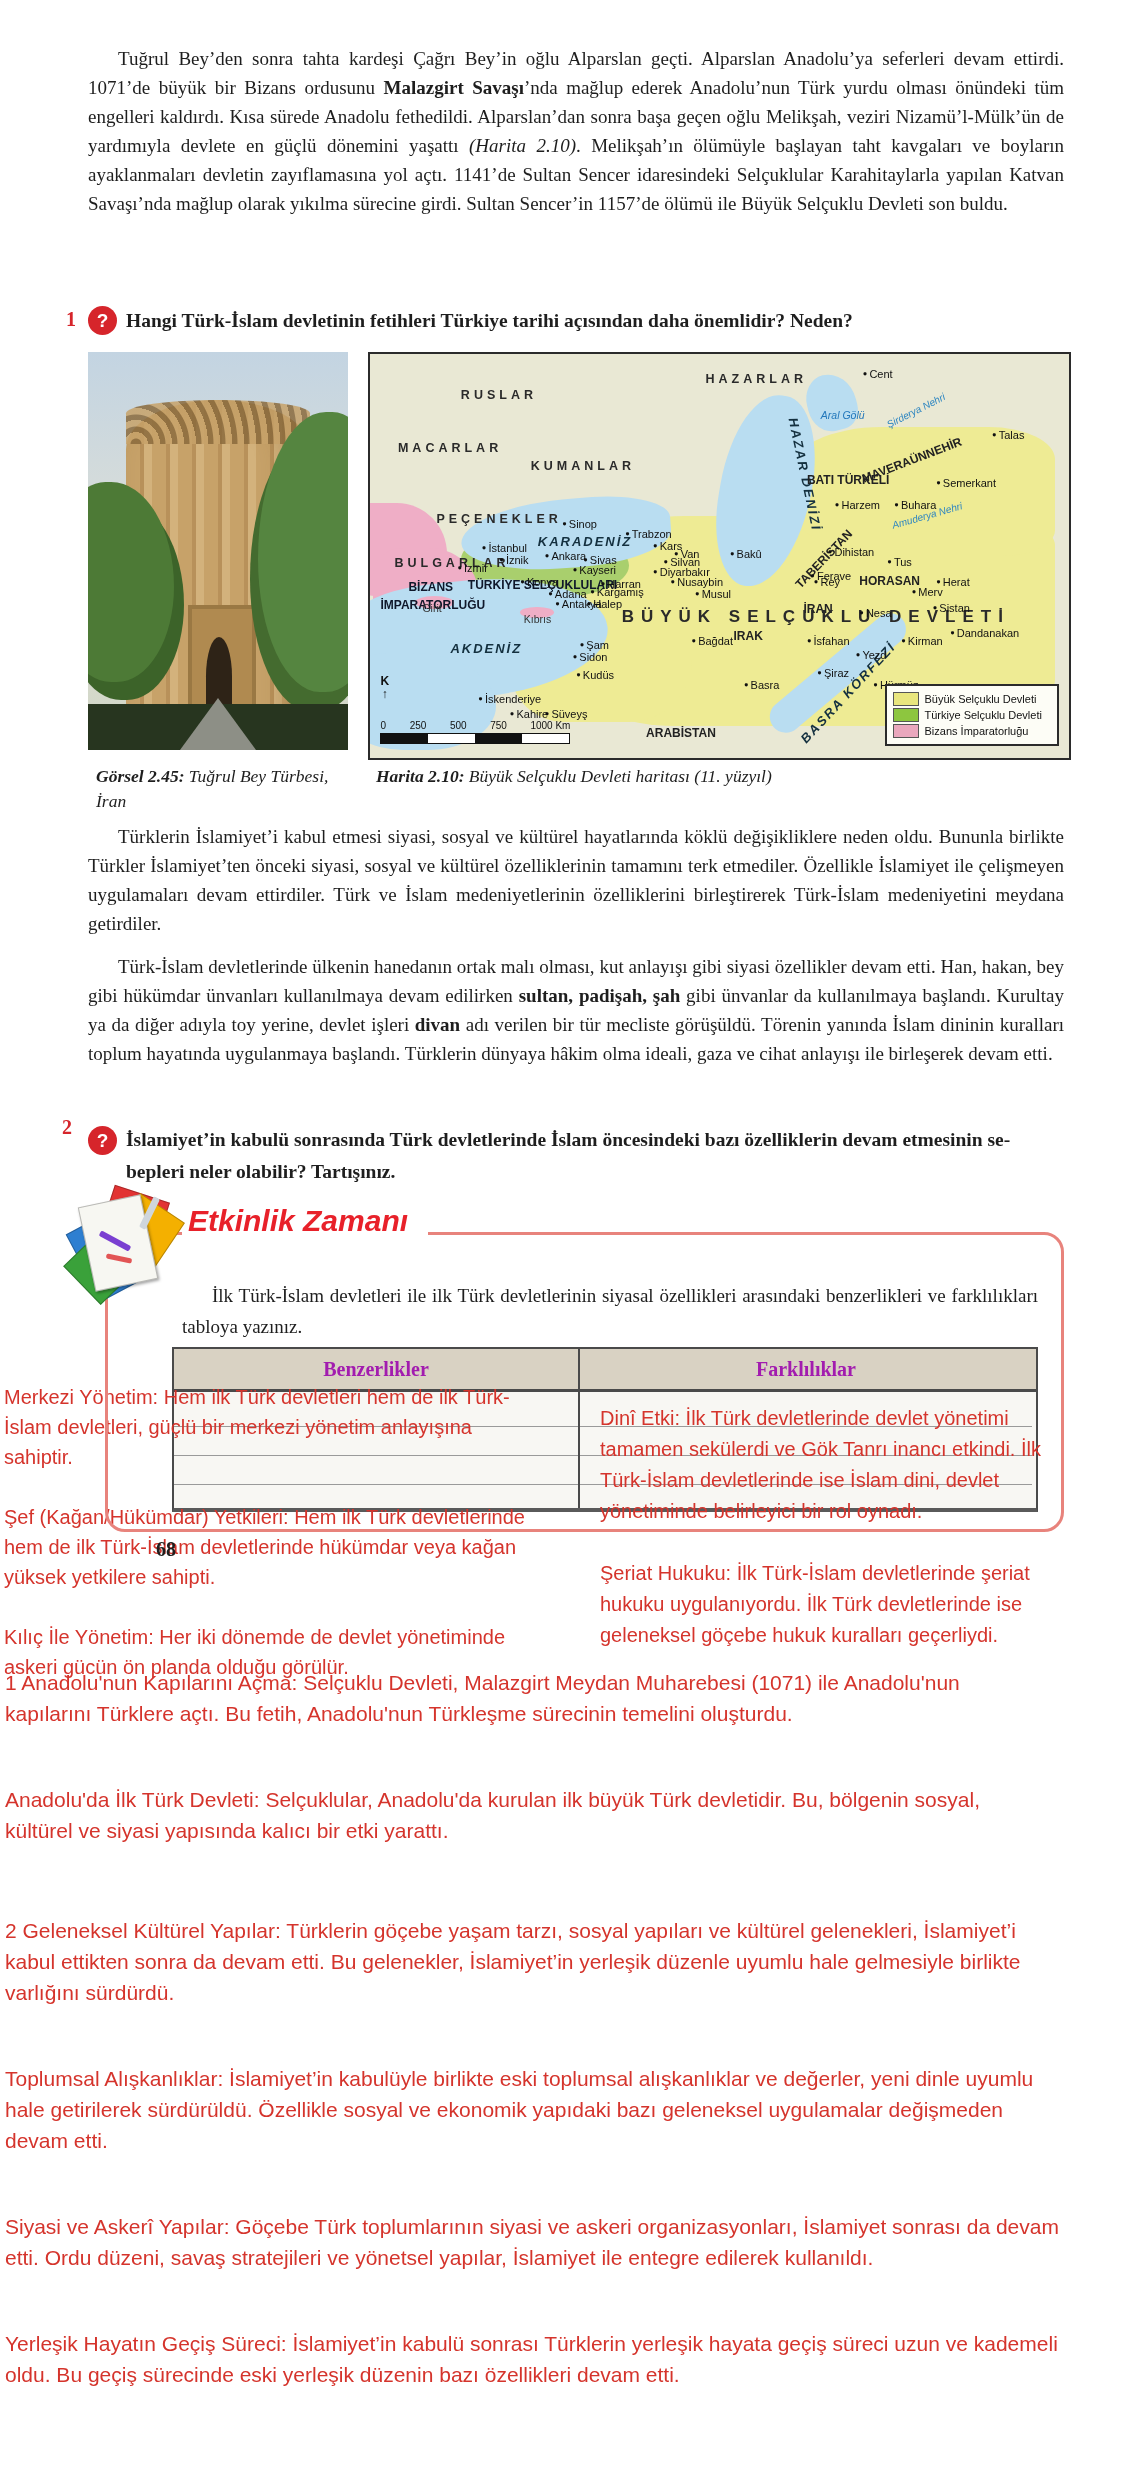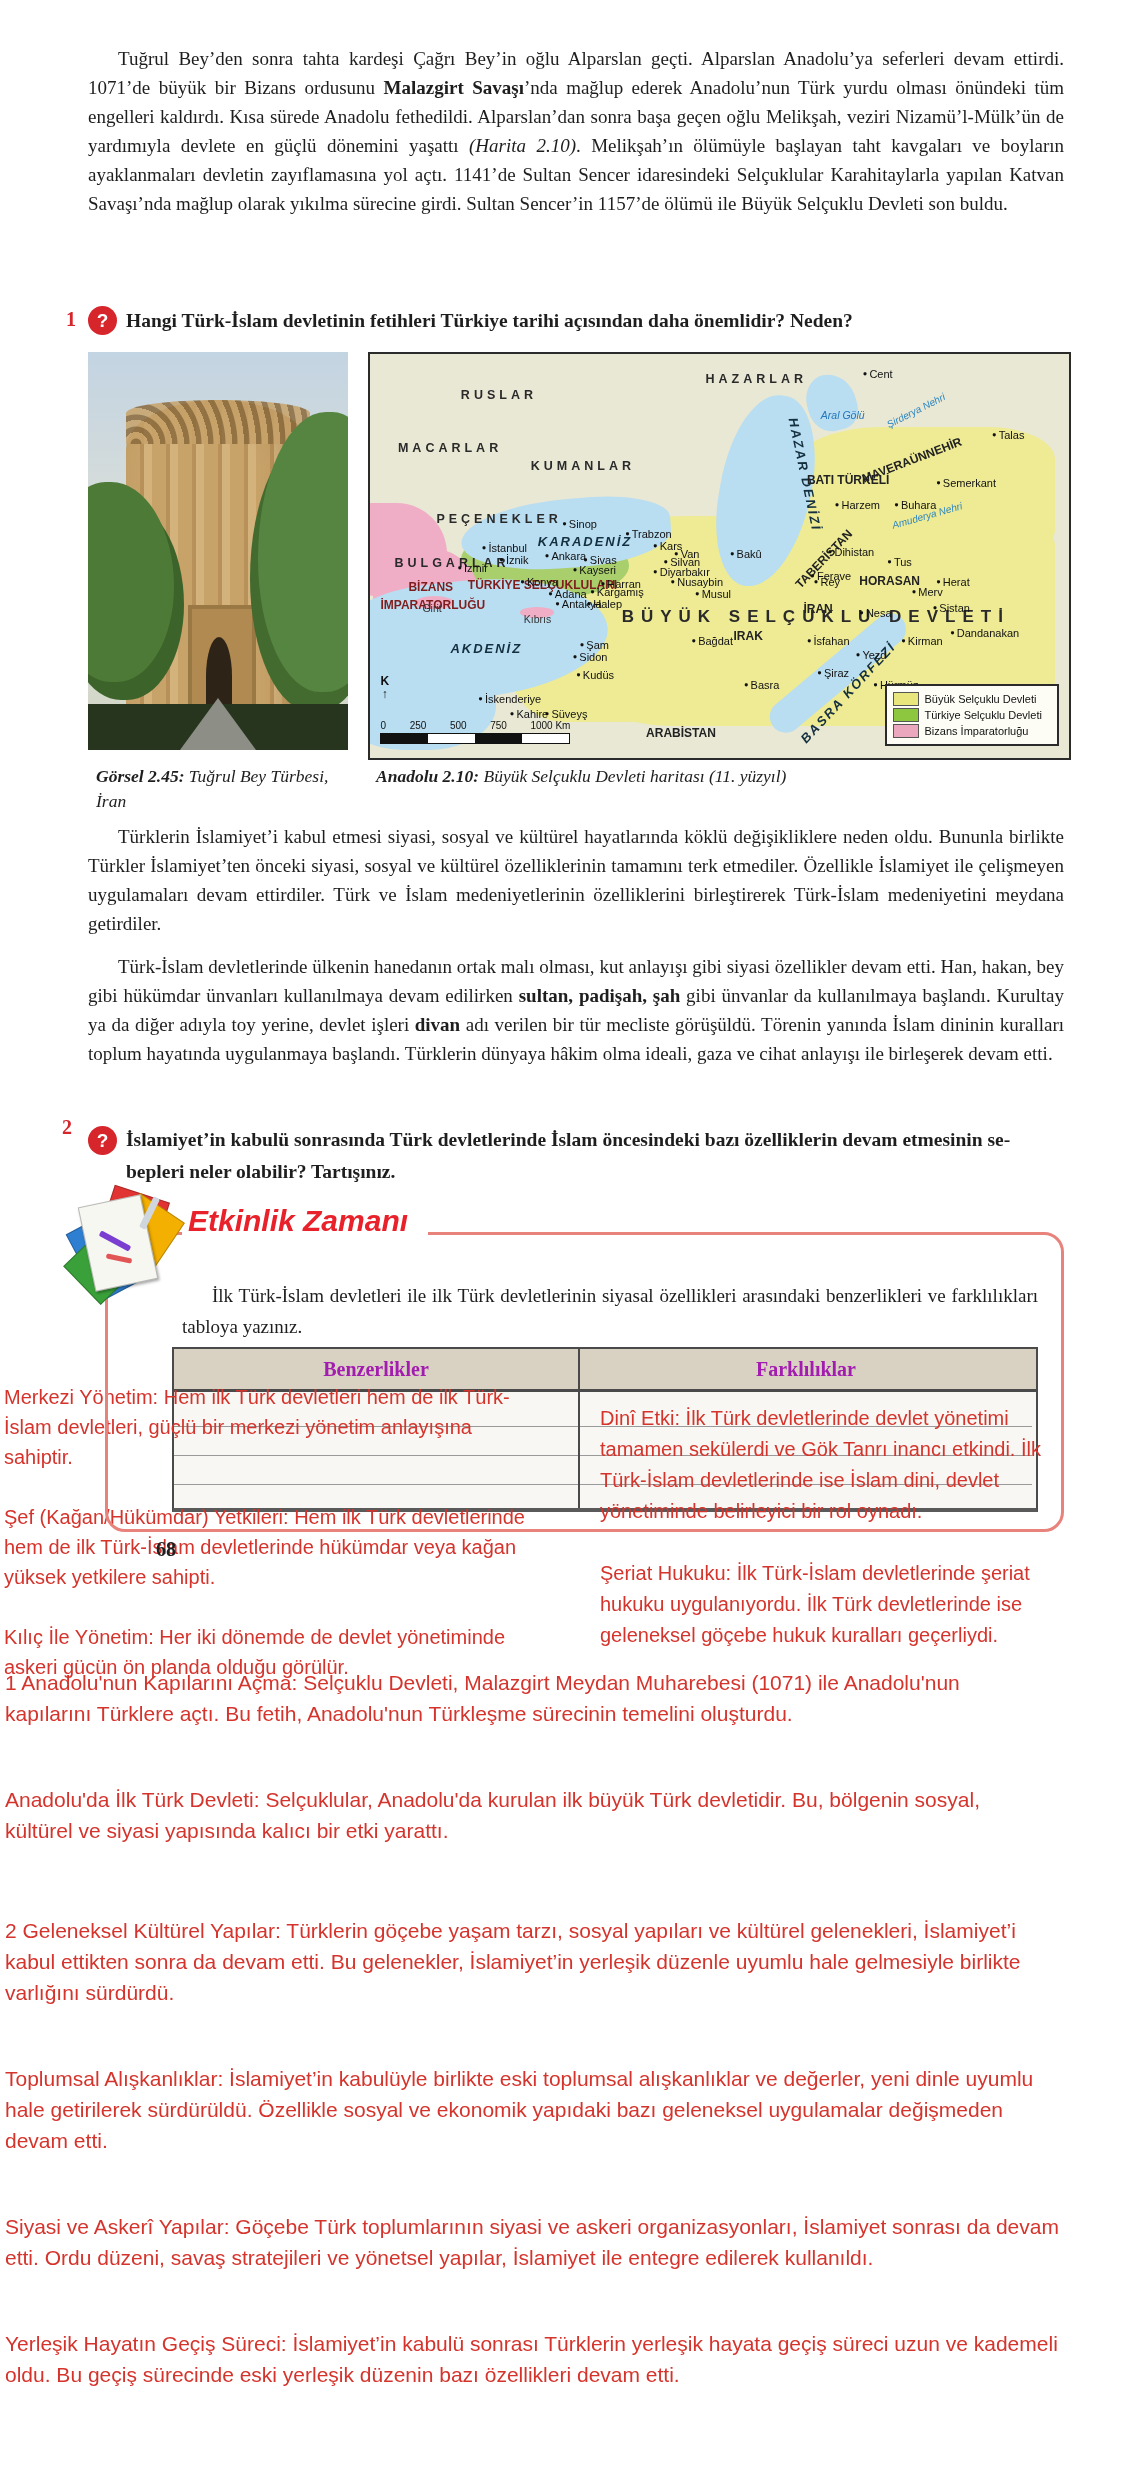--- a/index.html
+++ b/index.html
@@ -40,21 +40,21 @@
   .path{position:absolute;left:92px;bottom:0;width:0;height:0;
         border-left:38px solid transparent;border-right:38px solid transparent;
         border-bottom:52px solid #8d8f86;}
   
   .map{left:368px;top:352px;width:699px;height:404px;background:#e9e8d4;border:2px solid #2b2b2b;
        overflow:hidden;font-family:"Liberation Sans",sans-serif;}
   .blob{position:absolute;}
   .ml{position:absolute;white-space:nowrap;color:#1d1d1d;}
   .ml.pp{font-size:12.5px;font-weight:bold;letter-spacing:4px;color:#2a2a2a;}
   .ml.rg{font-size:12px;font-weight:bold;color:#222;}
-  .ml.st{font-size:12px;font-weight:bold;color:#7f1d1d;}
+  .ml.st{font-size:12px;font-weight:bold;color:#0f172a;}
   .ml.big{font-size:17px;font-weight:bold;letter-spacing:7px;color:#2a2a2a;}
   .ml.ct{font-size:11px;color:#111;}
   .ml.ct::before{content:"● ";font-size:7.5px;vertical-align:2px;}
   .ml.isl{font-size:10.5px;color:#333;}
   .ml.sea{font-size:13px;font-weight:bold;font-style:italic;letter-spacing:2px;color:#14303f;}
   .ml.lake{font-size:10.5px;font-style:italic;color:#2277bb;}
   .ml.riv{font-size:10px;font-style:italic;color:#2e86c1;}
   .legend{position:absolute;right:1.5%;bottom:3%;width:158px;background:#fdfdf6;
           border:2px solid #2b2b2b;padding:4px 6px;}
   .legend-row{display:flex;align-items:center;gap:6px;margin:2px 0;}
@@ -243,21 +243,21 @@
           <span>1000 Km</span>
         </div>
       <div class="scale-strip"></div>
     </div>
   </div>
 
   <div class="abs caption" style="left:96px;top:764px;width:250px;">
     <b>Görsel 2.45:</b><span> Tuğrul Bey Türbesi, İran</span>
   </div>
   <div class="abs caption" style="left:376px;top:764px;width:680px;">
-    <b>Anadolu 2.10:</b><span> Büyük Selçuklu Devleti haritası (11. yüzyıl)</span>
+    <b>Harita 2.10:</b><span> Büyük Selçuklu Devleti haritası (11. yüzyıl)</span>
   </div>
 
   <div class="abs bodytext indent" style="left:88px;top:822px;width:976px;">Türklerin İslamiyet’i kabul etmesi siyasi, sosyal ve kültürel hayatlarında köklü değişikliklere neden oldu. Bununla birlikte Türkler İslamiyet’ten önceki siyasi, sosyal ve kültürel özelliklerinin tamamını terk etmediler. Özellikle İslamiyet ile çelişmeyen uygulamaları devam ettirdiler. Türk ve İslam medeniyetlerinin özelliklerini birleştirerek Türk-İslam medeniyetini meydana getirdiler.</div>
 
   <div class="abs bodytext indent" style="left:88px;top:952px;width:976px;">
     <span>Türk-İslam devletlerinde ülkenin hanedanın ortak malı olması, kut anlayışı gibi siyasi özellikler devam etti. Han, hakan, bey gibi hükümdar ünvanları kullanılmaya devam edilirken </span><b>sultan, padişah, şah</b><span> gibi ünvanlar da kullanılmaya başlandı. Kurultay ya da diğer adıyla toy yerine, devlet işleri </span><b>divan</b><span> adı verilen bir tür mecliste görüşüldü. Törenin yanında İslam dininin kuralları toplum hayatında uygulanmaya başlandı. Türklerin dünyaya hâkim olma ideali, gaza ve cihat anlayışı ile birleşerek devam etti.</span>
   </div>
 
   <div class="abs qnum" style="left:62px;top:1116px;">2</div>
   <div class="abs qicon" style="left:88px;top:1126px;">

